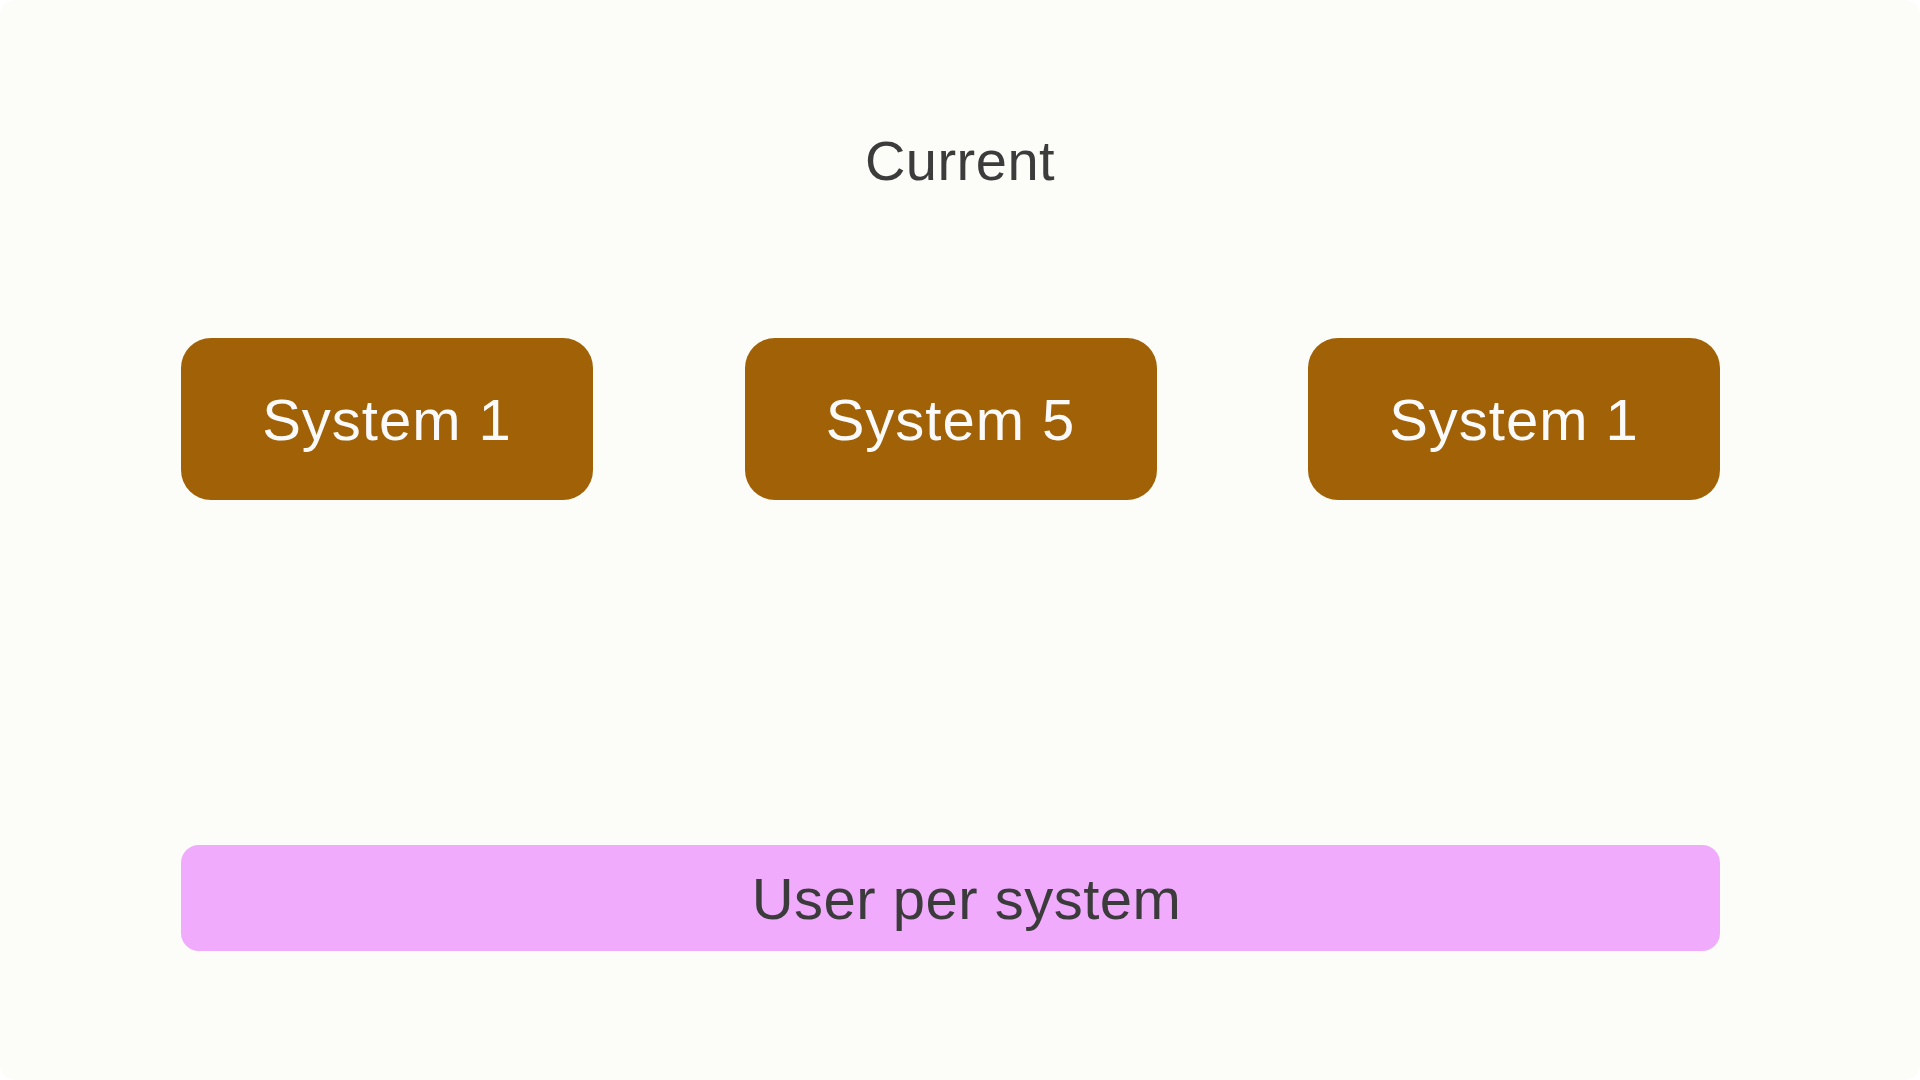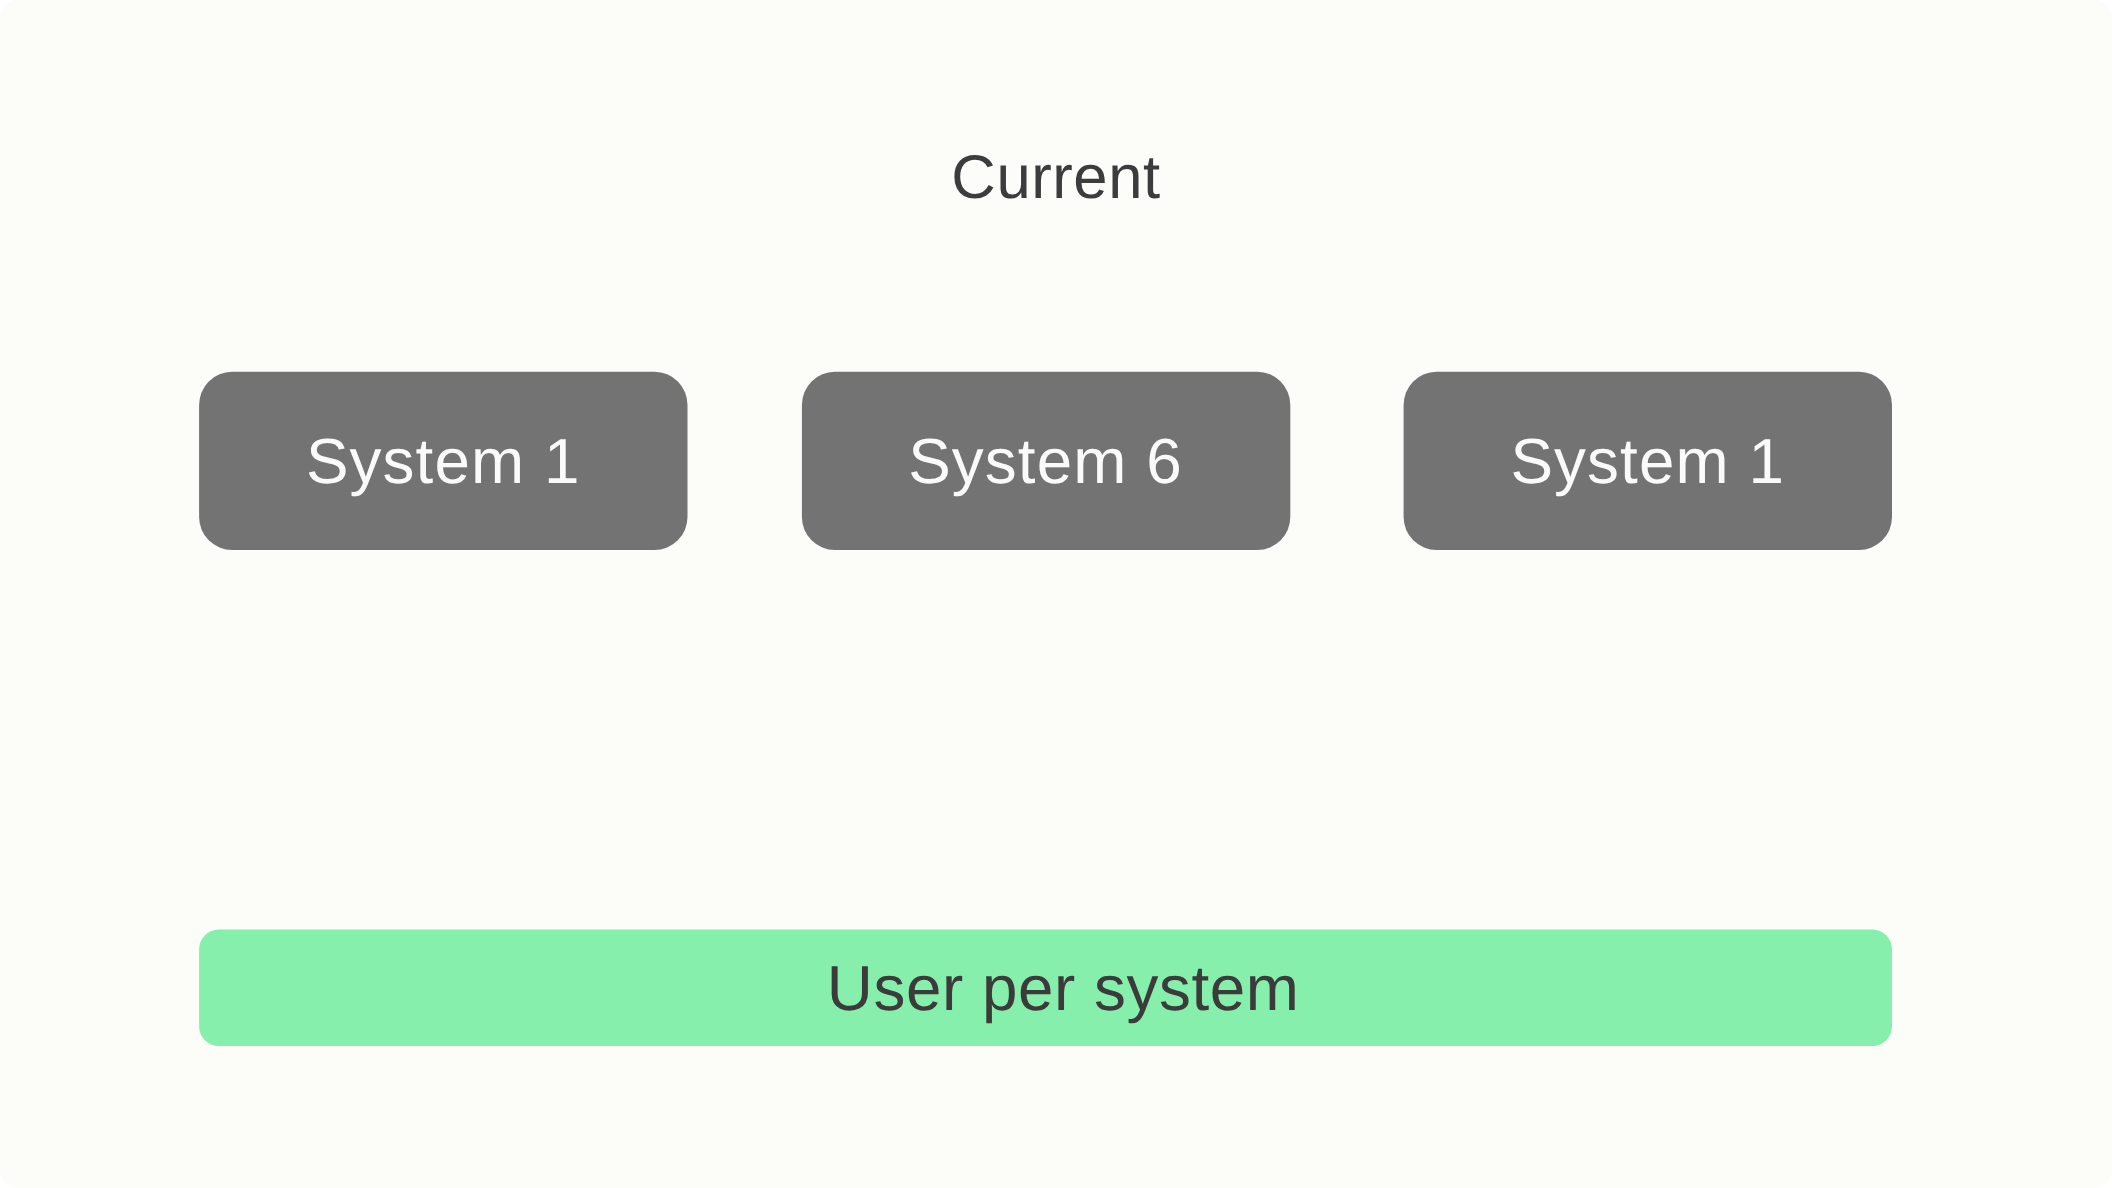--- a/index.html
+++ b/index.html
@@ -35,40 +35,40 @@
     position: absolute;
     top: 338px;
     left: 181px;
     width: 1539px;
     height: 162px;
     display: flex;
     justify-content: space-between;
     align-items: stretch;
   }
   .system-box {
-    width: 444px;
+    width: 412px;
     height: 162px;
-    background: #737373;
+    background: #a16207;
     border-radius: 30px;
     display: flex;
     align-items: center;
     justify-content: center;
     color: #fafafa;
     font-size: 58px;
     font-weight: 300;
     letter-spacing: 1px;
     box-sizing: border-box;
   }
   .shared-bar {
     position: absolute;
     top: 845px;
     left: 181px;
     width: 1539px;
     height: 106px;
-    background: #86efac;
+    background: #f0abfc;
     border-radius: 18px;
     display: flex;
     align-items: center;
     justify-content: center;
     color: #3b3b3b;
     font-size: 58px;
     font-weight: 400;
     letter-spacing: 0.5px;
     box-sizing: border-box;
     padding-left: 32px;
@@ -79,21 +79,21 @@
 
 <div class="canvas">
 
   <div class="diagram-title">Current</div>
 
   <div class="systems-row">
     <div class="system-box">
       <span>System 1</span>
     </div>
     <div class="system-box">
-      <span>System 6</span>
+      <span>System 5</span>
     </div>
     <div class="system-box">
       <span>System 1</span>
     </div>
   </div>
 
   <div class="shared-bar">
     <span>User per system</span>
   </div>
 

